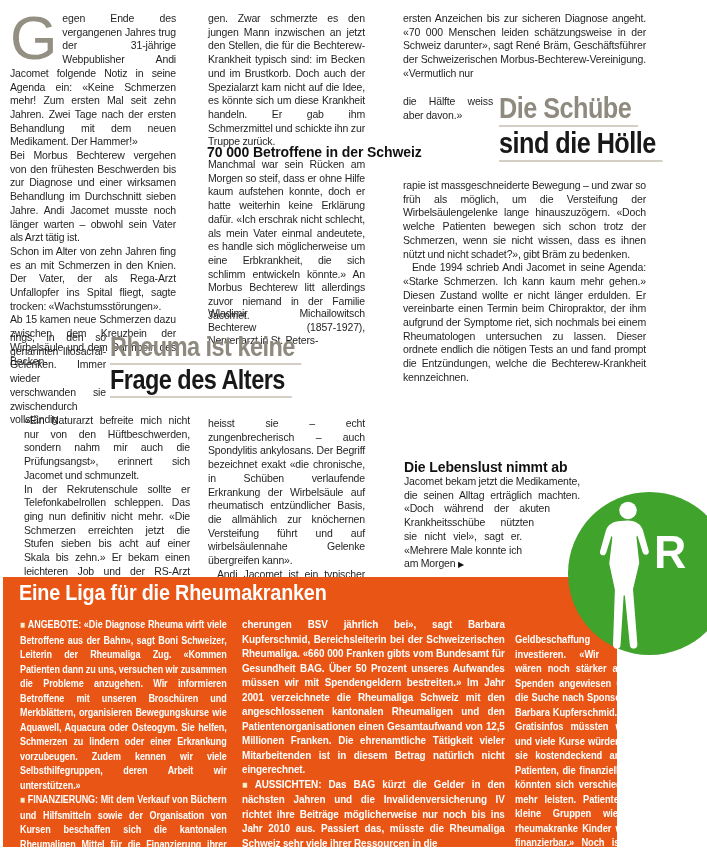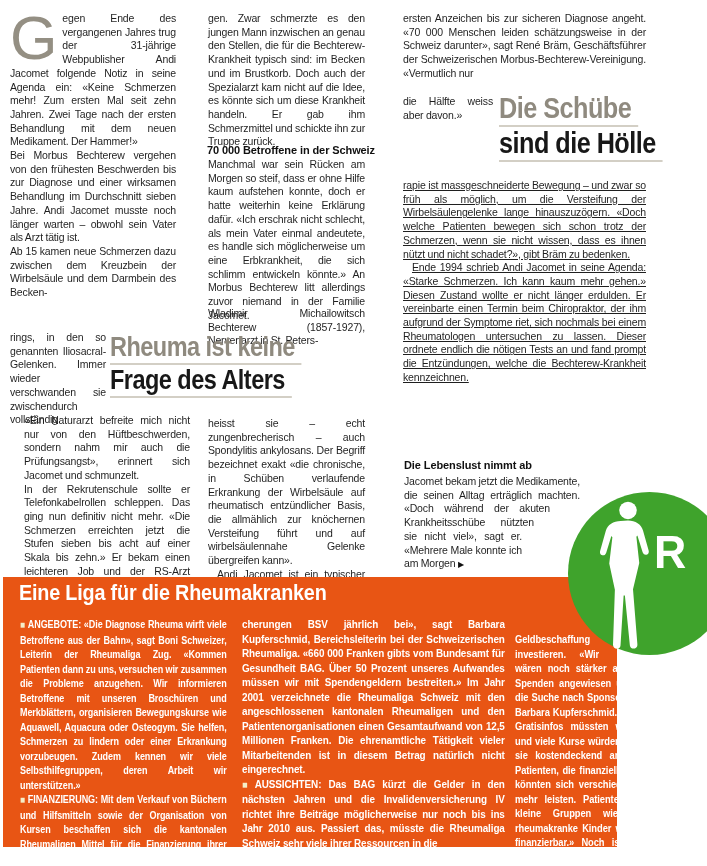--- a/index.html
+++ b/index.html
@@ -14,21 +14,21 @@
            margin:3px 5px 0 0;font-weight:400;}
   
   .headline{position:absolute;font-weight:700;white-space:nowrap;
             transform:scaleX(.87);transform-origin:0 0;letter-spacing:-0.6px;}
   .headline .hl{display:inline-block;border-bottom:2px solid #d3cfc5;padding:0 8px 1px 0;}
   .hl-gray{color:#8f8a7f;}
   .hl-black{color:#181818;}
   #headline-age{left:110px;top:332px;font-size:27px;line-height:30px;}
   #headline-hell{left:499px;top:92px;font-size:29px;line-height:32px;}
   
-  .subhead{position:absolute;font-weight:700;font-size:11px;color:#101010;
+  .subhead{position:absolute;font-weight:700;font-size:14px;color:#101010;
            white-space:nowrap;letter-spacing:-0.1px;}
   
   .fr{float:right;clear:right;}
   
   .circle{position:absolute;left:568px;top:492px;width:163px;height:163px;
           border-radius:50%;background:#3fa32c;z-index:3;}
   .badge-r{position:absolute;left:86px;top:36px;color:#fff;font-weight:700;
            font-size:47px;line-height:47px;transform:scaleX(.95);transform-origin:0 0;}
   .figure{position:absolute;left:22px;top:9px;width:76px;height:150px;}
   .figure svg{width:100%;height:100%;fill:#ffffff;}
@@ -50,52 +50,53 @@
   .sec-label{color:#ffffff;}
 </style>
 </head>
 <body>
 
 <div class="page">
 
   <div class="seg" style="left:10px;top:12px;width:166px;">
     <p><span class="dropcap">G</span><span>egen Ende des vergangenen Jahres trug der 31-jährige Webpublisher Andi Jacomet folgende Notiz in seine Agenda ein: «Keine Schmerzen mehr! Zum ersten Mal seit zehn Jahren. Zwei Tage nach der ersten Behandlung mit dem neuen Medikament. Der Hammer!»</span></p>
     <p>Bei Morbus Bechterew vergehen von den frühesten Beschwerden bis zur Diagnose und einer wirksamen Behandlung im Durchschnitt sieben Jahre. Andi Jacomet musste noch länger warten – obwohl sein Vater als Arzt tätig ist.</p>
+    <p>Schon im Alter von zehn Jahren fing es an mit Schmerzen in den Knien. Der Vater, der als Rega-Arzt Unfallopfer ins Spital fliegt, sagte trocken: «Wachstumsstörungen».</p>
     <p>Ab 15 kamen neue Schmerzen dazu zwischen dem Kreuzbein der Wirbelsäule und dem Darmbein des Becken-</p>
   </div>
   <div class="seg" style="left:10px;top:331px;width:96px;">
     <p>rings, in den so genannten Iliosacral-Gelenken. Immer wieder verschwanden sie zwischendurch vollständig.</p>
   </div>
   <div class="seg" style="left:10px;top:414px;width:166px;margin-left:14px;">
     <p>«Ein Naturarzt befreite mich nicht nur von den Hüftbeschwerden, sondern nahm mir auch die Prüfungsangst», erinnert sich Jacomet und schmunzelt.</p>
     <p>In der Rekrutenschule sollte er Telefonkabelrollen schleppen. Das ging nun definitiv nicht mehr. «Die Schmerzen erreichten jetzt die Stufen sieben bis acht auf einer Skala bis zehn.» Er bekam einen leichteren Job und der RS-Arzt schickte ihn zum Rheumatolo-</p>
   </div>
 
   <div class="seg" style="left:208px;top:12px;width:157px;">
-    <p>gen. Zwar schmerzte es den jungen Mann inzwischen an genau den Stellen, die für die Bechterew-Krankheit typisch sind: im Becken und im Brustkorb. Doch auch der Spezialarzt kam nicht auf die Idee, es könnte sich um diese Krankheit handeln. Er gab ihm Schmerzmittel und schickte ihn zur Truppe zurück.</p>
+    <p>gen. Zwar schmerzte es den jungen Mann inzwischen an jetzt den Stellen, die für die Bechterew-Krankheit typisch sind: im Becken und im Brustkorb. Doch auch der Spezialarzt kam nicht auf die Idee, es könnte sich um diese Krankheit handeln. Er gab ihm Schmerzmittel und schickte ihn zur Truppe zurück.</p>
   </div>
   <div class="subhead" style="left:207px;top:144px;">70 000 Betroffene in der Schweiz</div>
   <div class="seg" style="left:208px;top:158px;width:157px;">
     <p>Manchmal war sein Rücken am Morgen so steif, dass er ohne Hilfe kaum aufstehen konnte, doch er hatte weiterhin keine Erklärung dafür. «Ich erschrak nicht schlecht, als mein Vater einmal andeutete, es handle sich möglicherweise um eine Erbkrankheit, die sich schlimm entwickeln könnte.» An Morbus Bechterew litt allerdings zuvor niemand in der Familie Jacomet.</p>
   </div>
   <div class="seg" style="left:208px;top:307px;width:157px;">
     <p>Wladimir Michailowitsch Bechterew (1857-1927), Nervenarzt in St. Peters-</p>
   </div>
   <div class="seg" style="left:208px;top:417px;width:157px;">
     <p>heisst sie – echt zungenbrecherisch – auch Spondylitis ankylosans. Der Begriff bezeichnet exakt «die chronische, in Schüben verlaufende Erkrankung der Wirbelsäule auf rheumatisch entzündlicher Basis, die allmählich zur knöchernen Versteifung führt und auf wirbelsäulennahe Gelenke übergreifen kann».</p>
     <p class="indent">Andi Jacomet ist ein typischer Fall, was die lange Ungewissheit von den</p>
   </div>
 
   <div class="seg" style="left:403px;top:12px;width:243px;">
     <p>ersten Anzeichen bis zur sicheren Diagnose angeht. «70 000 Menschen leiden schätzungsweise in der Schweiz darunter», sagt René Bräm, Geschäftsführer der Schweizerischen Morbus-Bechterew-Vereinigung. «Vermutlich nur</p>
   </div>
   <div class="seg" style="left:403px;top:95px;width:90px;">
     <p>die Hälfte weiss aber davon.»</p>
   </div>
-  <div class="seg" style="left:403px;top:179px;width:243px;text-decoration:underline;">
+  <div class="seg" style="left:403px;top:179px;width:243px;">
     <p>rapie ist massgeschneiderte Bewegung – und zwar so früh als möglich, um die Versteifung der Wirbelsäulengelenke lange hinauszuzögern. «Doch welche Patienten bewegen sich schon trotz der Schmerzen, wenn sie nicht wissen, dass es ihnen nützt und nicht schadet?», gibt Bräm zu bedenken.</p>
     <p class="indent">Ende 1994 schrieb Andi Jacomet in seine Agenda: «Starke Schmerzen. Ich kann kaum mehr gehen.» Diesen Zustand wollte er nicht länger erdulden. Er vereinbarte einen Termin beim Chiropraktor, der ihm aufgrund der Symptome riet, sich nochmals bei einem Rheumatologen untersuchen zu lassen. Dieser ordnete endlich die nötigen Tests an und fand prompt die Entzündungen, welche die Bechterew-Krankheit kennzeichnen.</p>
   </div>
   <div class="subhead" style="left:404px;top:459px;">Die Lebenslust nimmt ab</div>
   <div class="seg" style="left:404px;top:475px;width:180px;">
     <span class="fr" style="width:4px;height:28px;"></span>
     <span class="fr" style="width:34px;height:14px;"></span>
     <span class="fr" style="width:50px;height:14px;"></span>
     <span class="fr" style="width:62px;height:40px;"></span>
     <p><span>Jacomet bekam jetzt die Medikamente, die seinen Alltag erträglich machten. «Doch während der akuten Krankheitsschübe nützten sie nicht viel», sagt er. «Mehrere Male konnte ich am Morgen</span> <span class="cont-arrow">▶</span></p>

